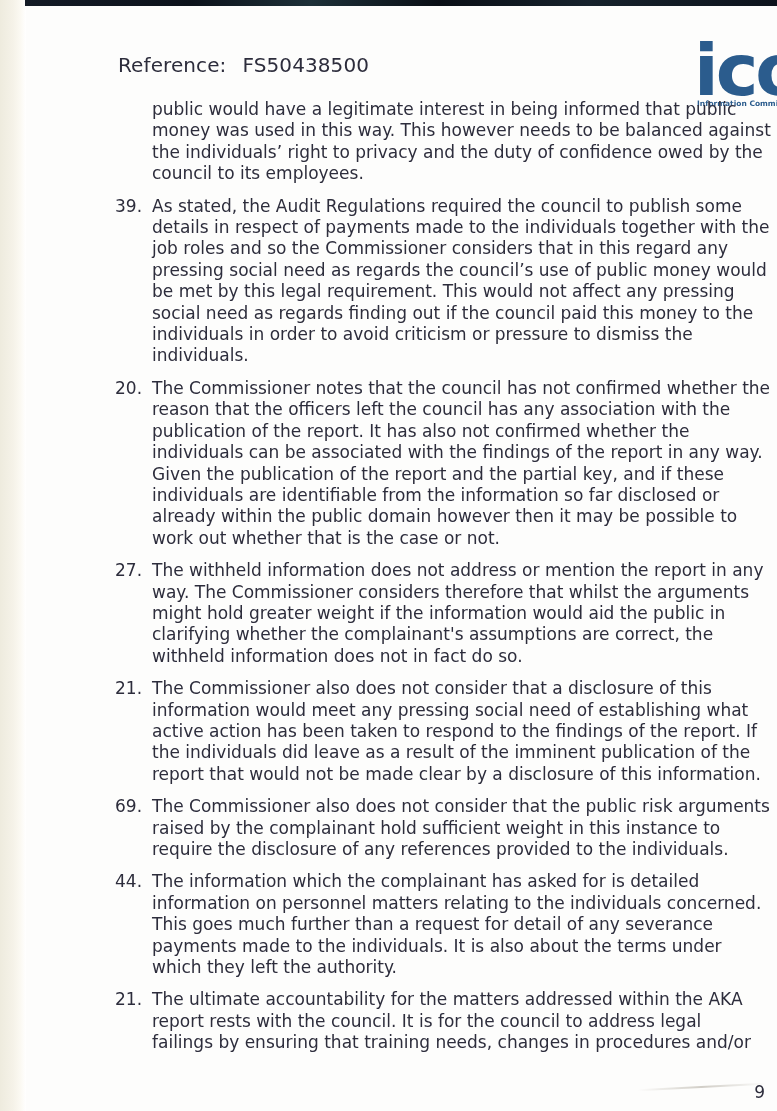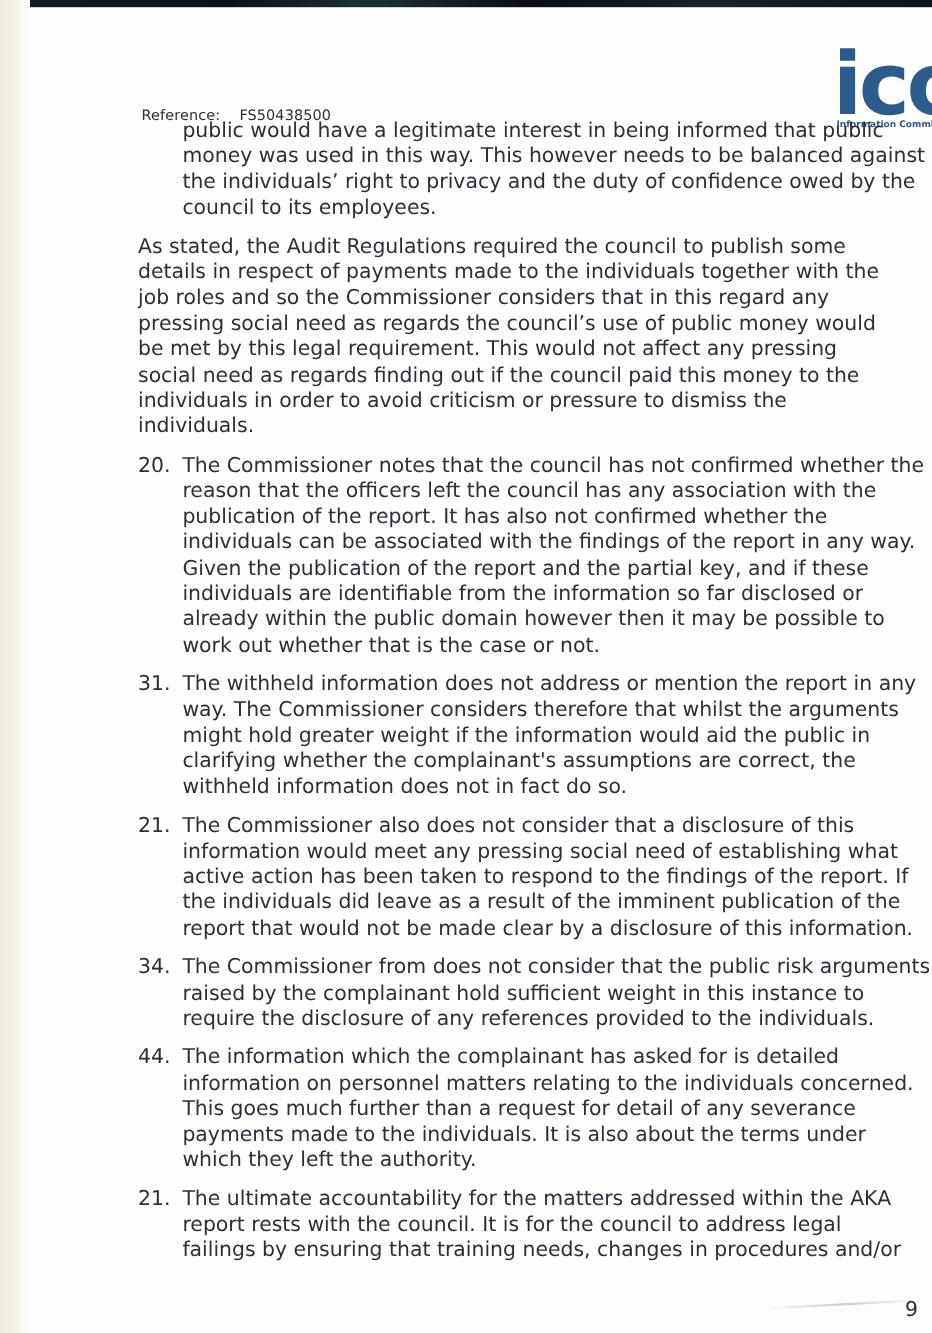--- a/index.html
+++ b/index.html
@@ -15,21 +15,21 @@
   .left-strip {
     position: absolute; left: 0; top: 0; width: 26px; height: 100%;
     background: linear-gradient(90deg, #eeebde 0%, #f5f2e8 50%, #fbf9f2 78%, #ffffff 100%);
   }
   .top-bar {
     position: absolute; left: 25px; top: 0; width: 752px; height: 6px;
     background: linear-gradient(90deg, #141b26, #0c121b 22%, #1d3038 38%, #0a0f16 55%, #16222c 75%, #0d131c 100%);
   }
   .reference {
     position: absolute; left: 118px; top: 53px;
-    font-size: 12px; letter-spacing: 0.1px; color: #2d2d3c; margin-top: 36px;
+    font-size: 20px; letter-spacing: 0.1px; color: #2d2d3c;
   }
   .ref-val { margin-left: 16px; }
   .logo-text {
     position: absolute; left: 694px; top: 34px;
     font-size: 72px; font-weight: bold; line-height: 1;
     letter-spacing: -3px; color: #2b5c8d; white-space: nowrap;
   }
   .logo-tagline {
     position: absolute; left: 697px; top: 99px;
     font-size: 7.5px; font-weight: bold; color: #2b5c8d; white-space: nowrap;
@@ -70,20 +70,21 @@
 
     <div class="para">
       <div class="para-num"></div>
       <div class="para-text">public would have a legitimate interest in being informed that public
 money was used in this way. This however needs to be balanced against
 the individuals’ right to privacy and the duty of confidence owed by the
 council to its employees.</div>
     </div>
 
     <div class="para">
+      <div class="para-num">39.</div>
       <div class="para-text">As stated, the Audit Regulations required the council to publish some
 details in respect of payments made to the individuals together with the
 job roles and so the Commissioner considers that in this regard any
 pressing social need as regards the council’s use of public money would
 be met by this legal requirement. This would not affect any pressing
 social need as regards finding out if the council paid this money to the
 individuals in order to avoid criticism or pressure to dismiss the
 individuals.</div>
     </div>
 
@@ -93,40 +94,40 @@
 reason that the officers left the council has any association with the
 publication of the report. It has also not confirmed whether the
 individuals can be associated with the findings of the report in any way.
 Given the publication of the report and the partial key, and if these
 individuals are identifiable from the information so far disclosed or
 already within the public domain however then it may be possible to
 work out whether that is the case or not.</div>
     </div>
 
     <div class="para">
-      <div class="para-num">31.</div>
+      <div class="para-num">27.</div>
       <div class="para-text">The withheld information does not address or mention the report in any
 way. The Commissioner considers therefore that whilst the arguments
 might hold greater weight if the information would aid the public in
 clarifying whether the complainant's assumptions are correct, the
 withheld information does not in fact do so.</div>
     </div>
 
     <div class="para">
       <div class="para-num">21.</div>
       <div class="para-text">The Commissioner also does not consider that a disclosure of this
 information would meet any pressing social need of establishing what
 active action has been taken to respond to the findings of the report. If
 the individuals did leave as a result of the imminent publication of the
 report that would not be made clear by a disclosure of this information.</div>
     </div>
 
     <div class="para">
-      <div class="para-num">34.</div>
-      <div class="para-text">The Commissioner from does not consider that the public risk arguments
+      <div class="para-num">69.</div>
+      <div class="para-text">The Commissioner also does not consider that the public risk arguments
 raised by the complainant hold sufficient weight in this instance to
 require the disclosure of any references provided to the individuals.</div>
     </div>
 
     <div class="para">
       <div class="para-num">44.</div>
       <div class="para-text">The information which the complainant has asked for is detailed
 information on personnel matters relating to the individuals concerned.
 This goes much further than a request for detail of any severance
 payments made to the individuals. It is also about the terms under

